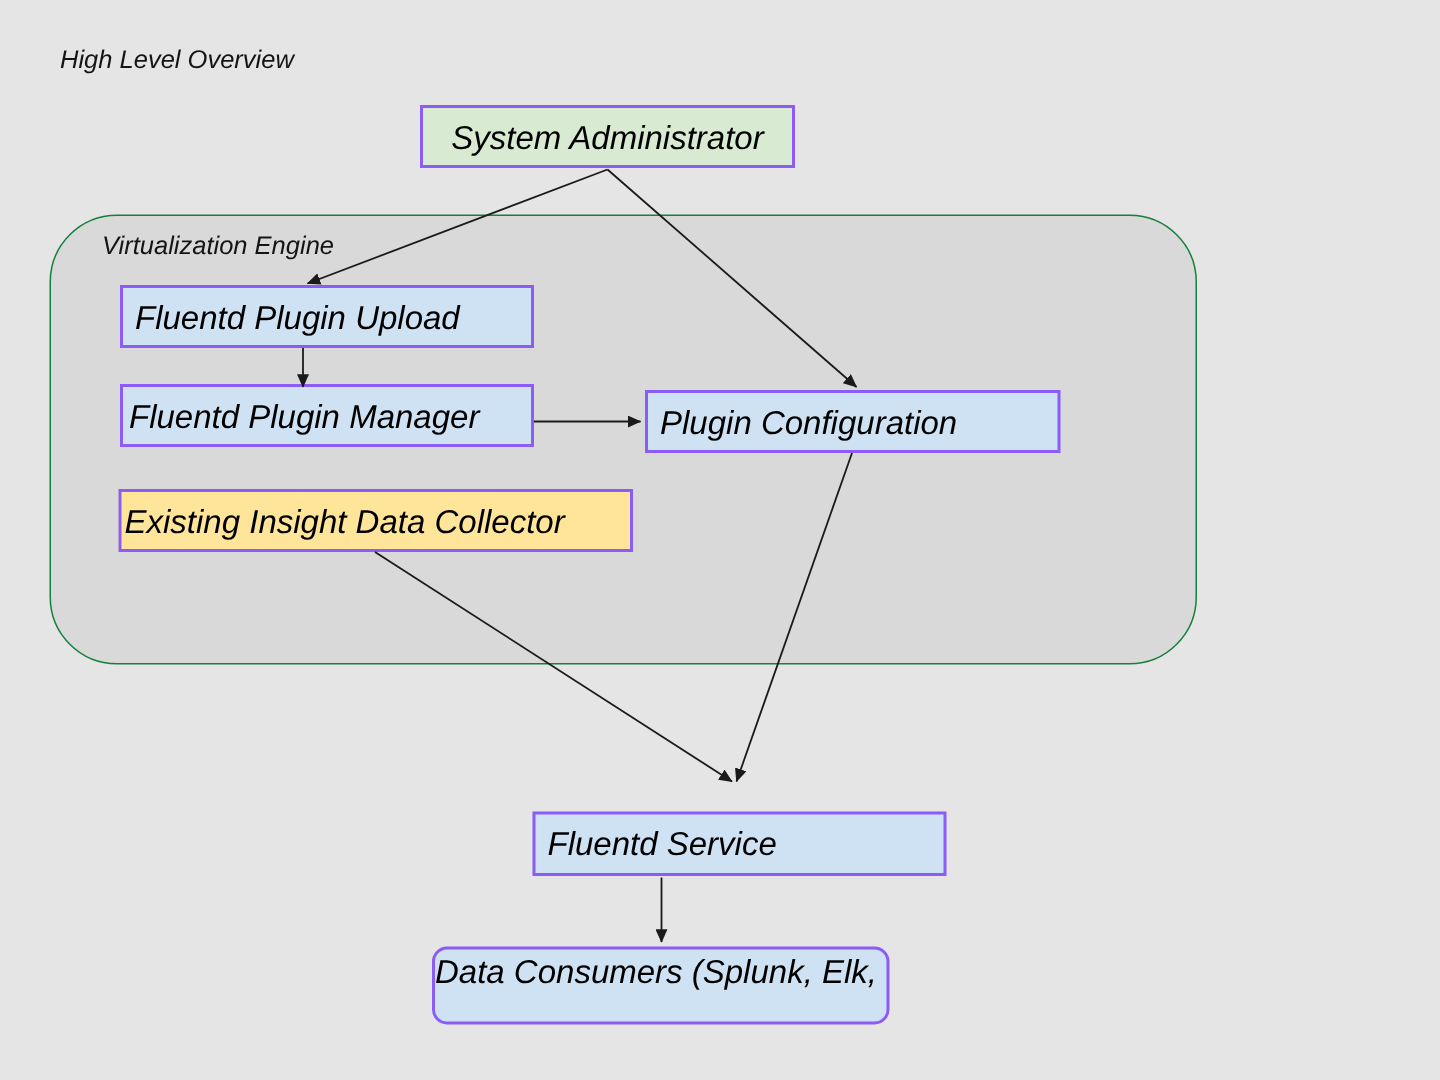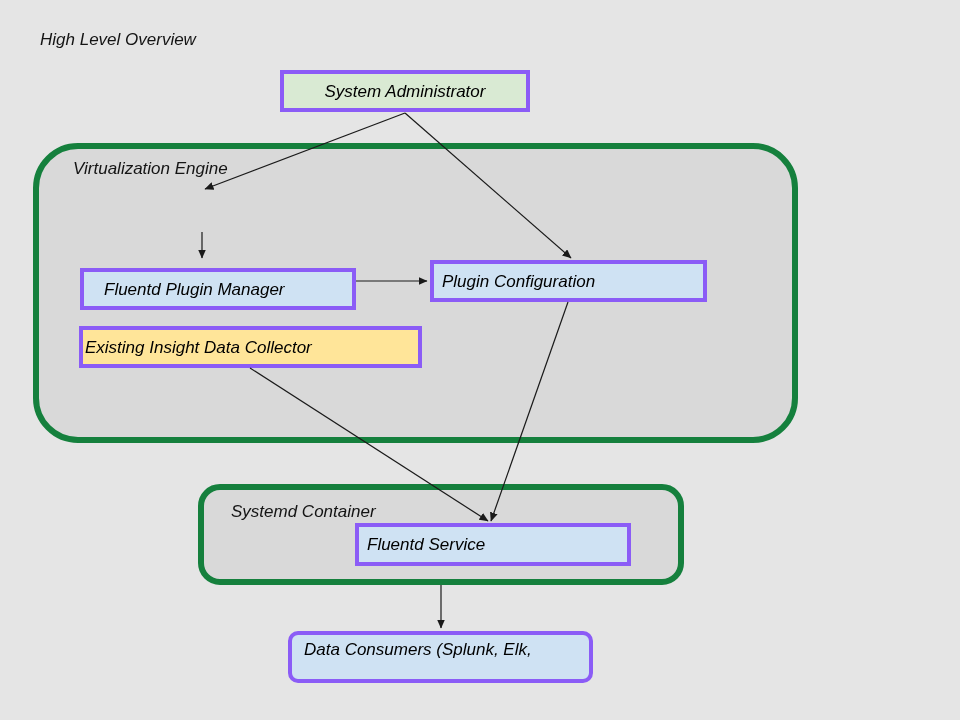--- a/index.html
+++ b/index.html
@@ -22,21 +22,21 @@
     left: 40px;
     top: 29px;
     font-size: 17px;
     line-height: 21px;
     color: #141414;
     white-space: nowrap;
   }
   .container {
     position: absolute;
     background: #d9d9d9;
-    border: 6px solid #15803d;
+    border: 1px solid #15803d;
     box-sizing: border-box;
     z-index: 1;
   }
   .container-ve {
     left: 33px;
     top: 143px;
     width: 765px;
     height: 300px;
     border-radius: 45px;
   }
@@ -51,45 +51,45 @@
     position: absolute;
     font-size: 17px;
     line-height: 21px;
     white-space: nowrap;
     color: #141414;
   }
   .container-ve .container-label { left: 34px; top: 9px; }
   .container-sc .container-label { left: 27px; top: 11px; }
   .node {
     position: absolute;
-    border: 4px solid #8b5cf6;
+    border: 2px solid #8b5cf6;
     box-sizing: border-box;
     display: flex;
     align-items: center;
-    font-size: 17px;
+    font-size: 22px;
     line-height: 21px;
     z-index: 2;
     white-space: nowrap;
   }
   .node-blue   { background: #cfe2f3; }
   .node-green  { background: #d9ead3; }
   .node-yellow { background: #ffe599; }
   .node-sysadmin {
     left: 280px; top: 70px; width: 250px; height: 42px;
     justify-content: center;
   }
   .node-fpu  { left: 80px;  top: 190px; width: 276px; height: 42px; padding-left: 8px; }
-  .node-fpm  { left: 80px;  top: 268px; width: 276px; height: 42px; padding-left: 20px; }
+  .node-fpm  { left: 80px;  top: 256px; width: 276px; height: 42px; padding-left: 4px; }
   .node-fc   { left: 430px; top: 260px; width: 277px; height: 42px; padding-left: 8px; }
   .node-eidc { left: 79px;  top: 326px; width: 343px; height: 42px; padding-left: 2px; }
-  .node-fs   { left: 355px; top: 523px; width: 276px; height: 43px; padding-left: 8px; text-align: right; }
+  .node-fs   { left: 355px; top: 541px; width: 276px; height: 43px; padding-left: 8px; text-align: right; }
   .node-dc   {
     left: 288px; top: 631px; width: 305px; height: 52px;
     border-radius: 10px;
-    padding-left: 12px;
+    padding-left: 0;
     display: block;
     padding-top: 4px;
     white-space: normal;
   }
   .node-dc span { display: block; line-height: 22px; }
   .edge-layer {
     position: absolute;
     left: 0;
     top: 0;
     z-index: 3;
@@ -101,26 +101,24 @@
 <body>
 
 <div class="canvas">
 
   <div class="page-title">High Level Overview</div>
 
   <div class="container container-ve">
     <div class="container-label">Virtualization Engine</div>
   </div>
 
-  <div class="container container-sc">
-    <div class="container-label">Systemd Container</div>
-  </div>
 
   <div class="node node-green node-sysadmin">System Administrator</div>
 
+  <div class="node node-blue node-fpu">Fluentd Plugin Upload</div>
 
   <div class="node node-blue node-fpm">Fluentd Plugin Manager</div>
 
   <div class="node node-blue node-fc">Plugin Configuration</div>
 
   <div class="node node-yellow node-eidc">Existing Insight Data Collector</div>
 
   <div class="node node-blue node-fs">Fluentd Service</div>
 
   <div class="node node-blue node-dc">

